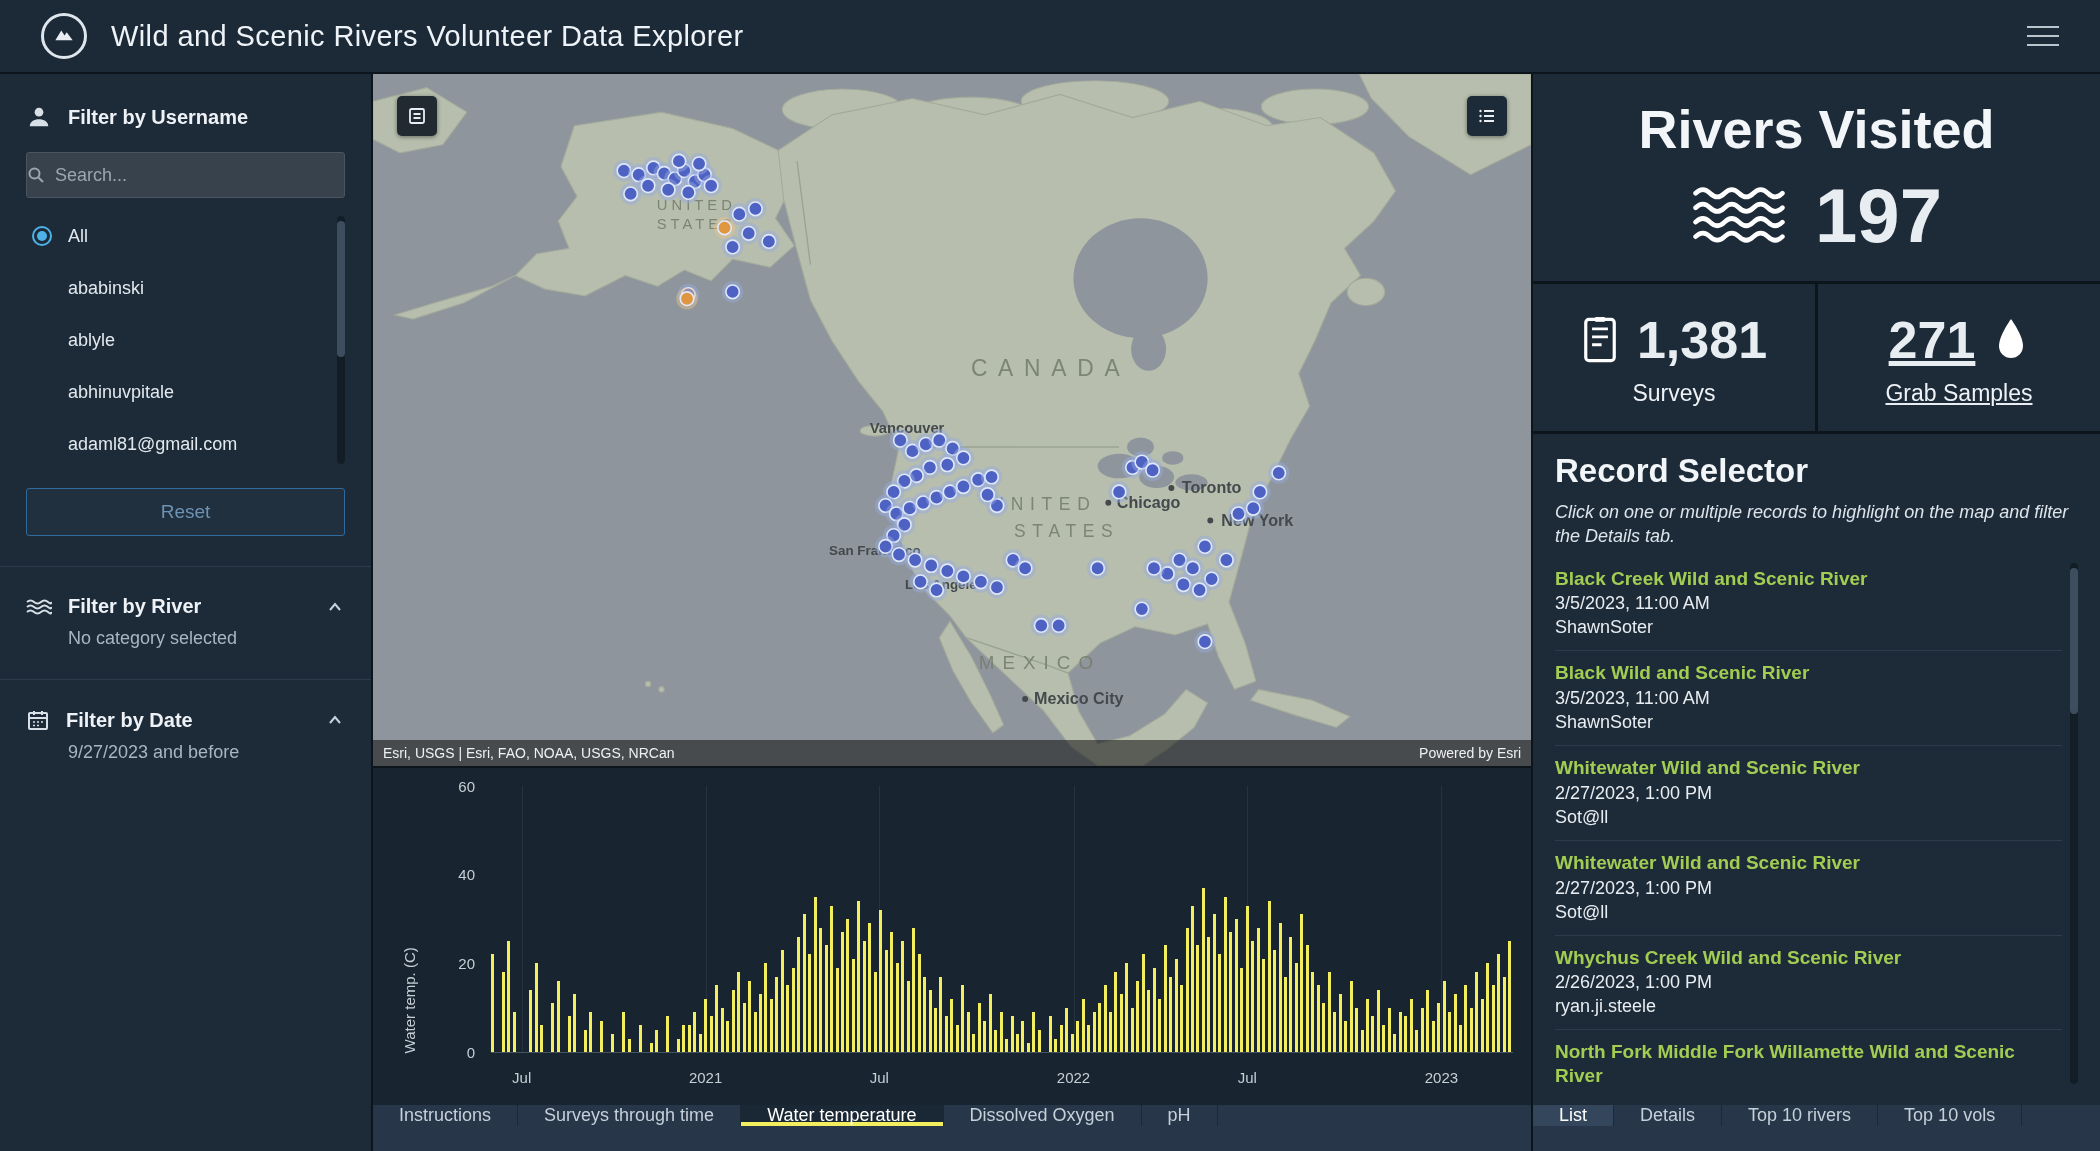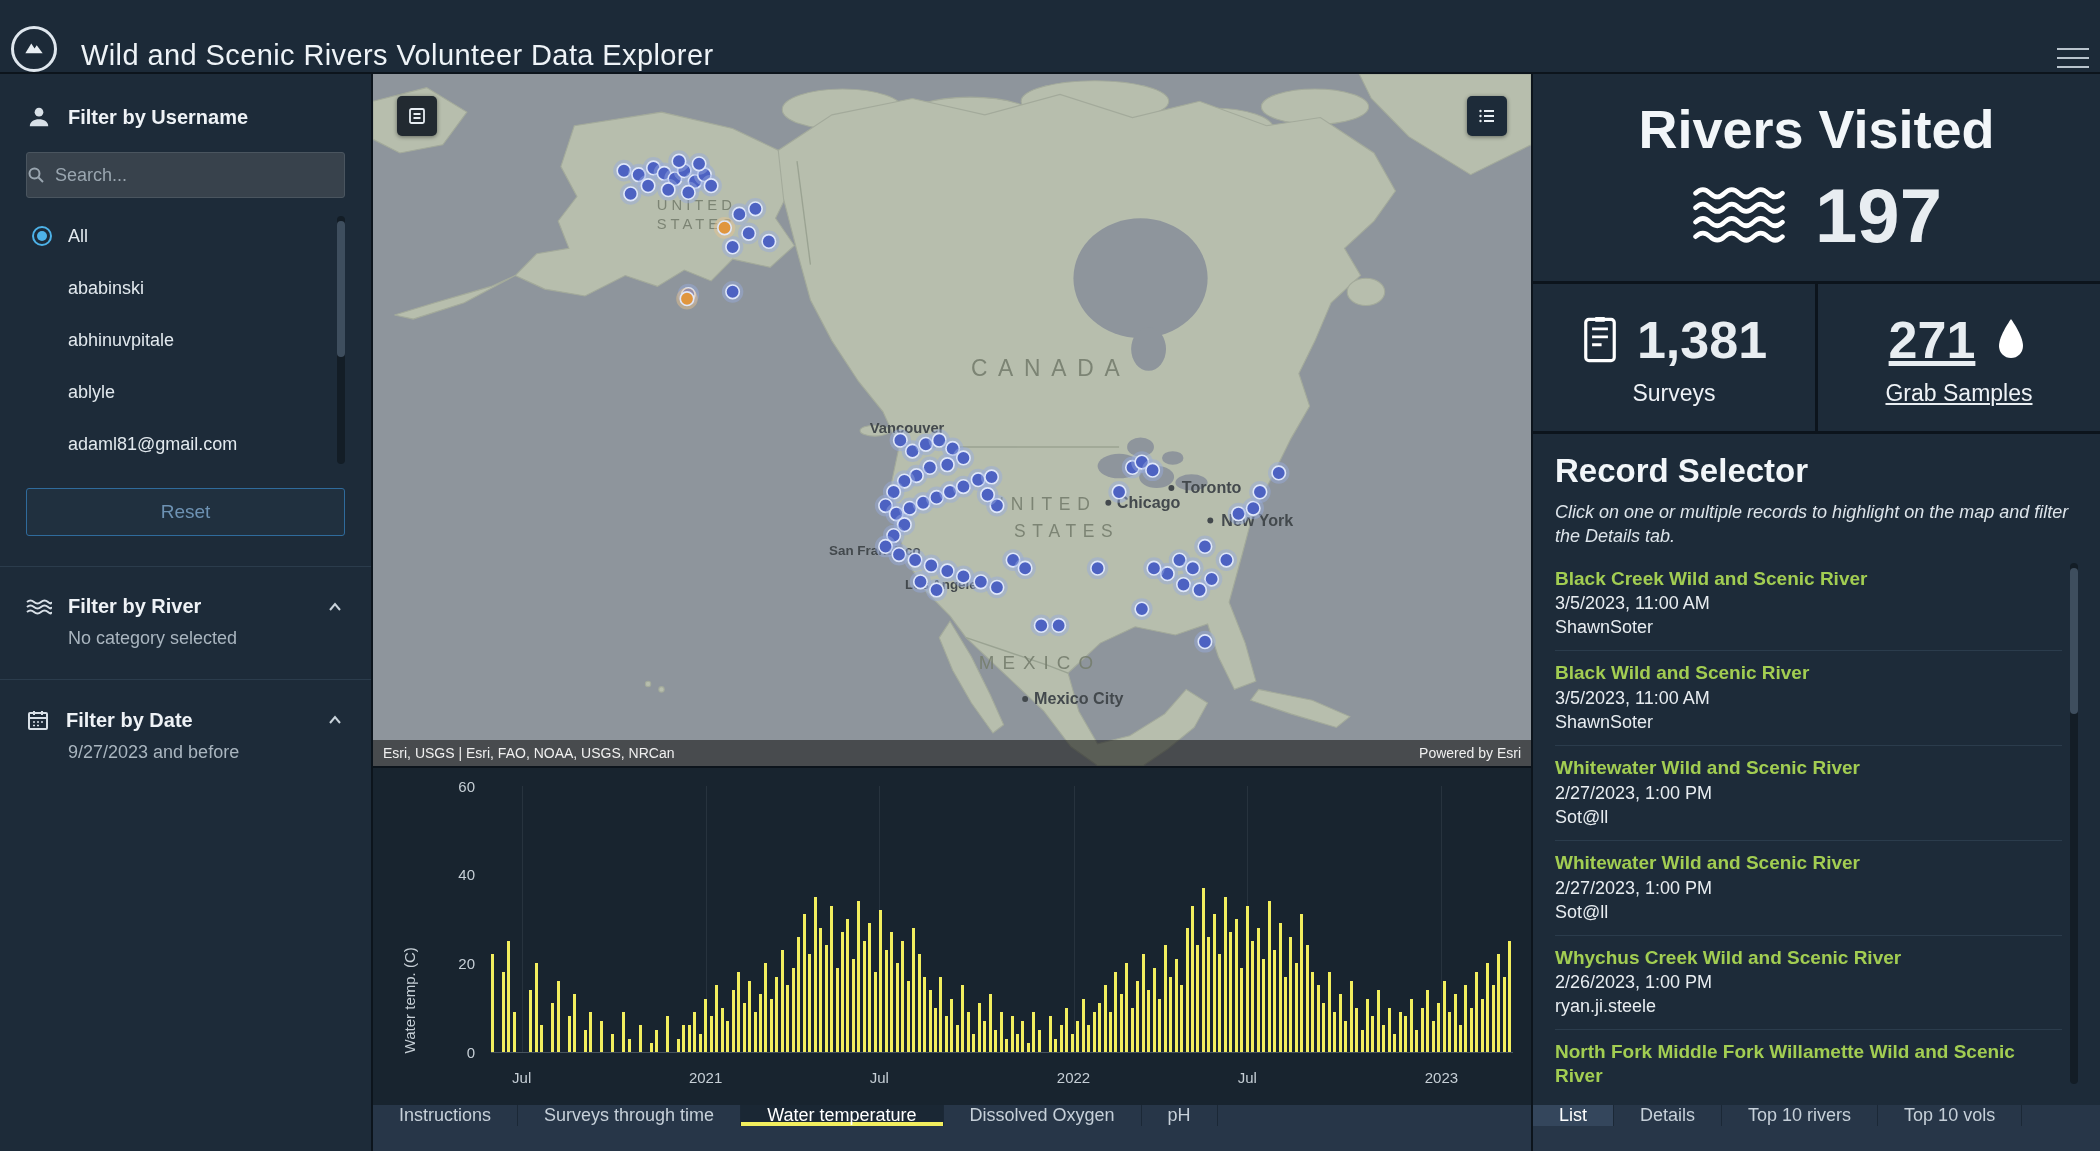--- a/index.html
+++ b/index.html
@@ -7,21 +7,21 @@
     --accent-yellow:#f2ee5e; --record-green:#a2cd52; --radio-blue:#4db2e8;
     --marker-blue:#4d62c2; --marker-orange:#e0963e;
     --bg:#0f1822; --panel:#1d2b39; --panel2:#18242f; --seam:#0c141c;
     --line:#2b3c4c; --text:#e8edf1; --muted:#a9b5bf; --tabbar:#273648;
   }
   html,body { width:2100px; height:1151px; }
   body { background:var(--bg); font-family:"Liberation Sans", sans-serif; color:var(--text); overflow:hidden; }
   .app { display:flex; flex-direction:column; width:2100px; height:1151px; }
 
   
-  .header { flex:0 0 74px; background:#1c2a38; border-bottom:2px solid var(--seam); display:flex; align-items:flex-end; padding:0 11px; gap:24px; }
+  .header { flex:0 0 74px; background:#1c2a38; border-bottom:2px solid var(--seam); display:flex; align-items:center; padding:0 41px; gap:24px; }
   .logo { width:46px; height:46px; border-radius:50%; border:3px solid #dfe7ee; display:flex; align-items:center; justify-content:center; flex:0 0 46px; }
   .app-title { font-size:29px; font-weight:400; letter-spacing:.4px; color:#eef3f7; }
   .menu-btn { margin-left:auto; width:32px; display:flex; flex-direction:column; gap:7px; cursor:pointer; padding:4px 0; }
   .menu-btn span { height:2px; background:#b9c4cd; }
 
   .content { flex:1; display:flex; min-height:0; }
 
   
   .sidebar { flex:0 0 373px; background:var(--panel); border-right:2px solid var(--seam); padding:30px 26px 0; display:flex; flex-direction:column; }
   .filter-head { display:flex; align-items:center; gap:16px; font-size:20px; font-weight:bold; color:#eef2f6; }
@@ -133,25 +133,25 @@
             <div class="u-row">
     <span class="radio checked"></span>
     <span class="u-label">All</span>
   </div>
             <div class="u-row">
     <span class="radio"></span>
     <span class="u-label">ababinski</span>
   </div>
             <div class="u-row">
     <span class="radio"></span>
-    <span class="u-label">abhinuvpitale</span>
+    <span class="u-label">ablyle</span>
   </div>
             <div class="u-row">
     <span class="radio"></span>
-    <span class="u-label">ablyle</span>
+    <span class="u-label">abhinuvpitale</span>
   </div>
             <div class="u-row">
     <span class="radio"></span>
     <span class="u-label">adaml81@gmail.com</span>
   </div>
           </div>
         <div class="v-scrollbar">
             <div class="thumb"></div>
           </div>
       </div>

